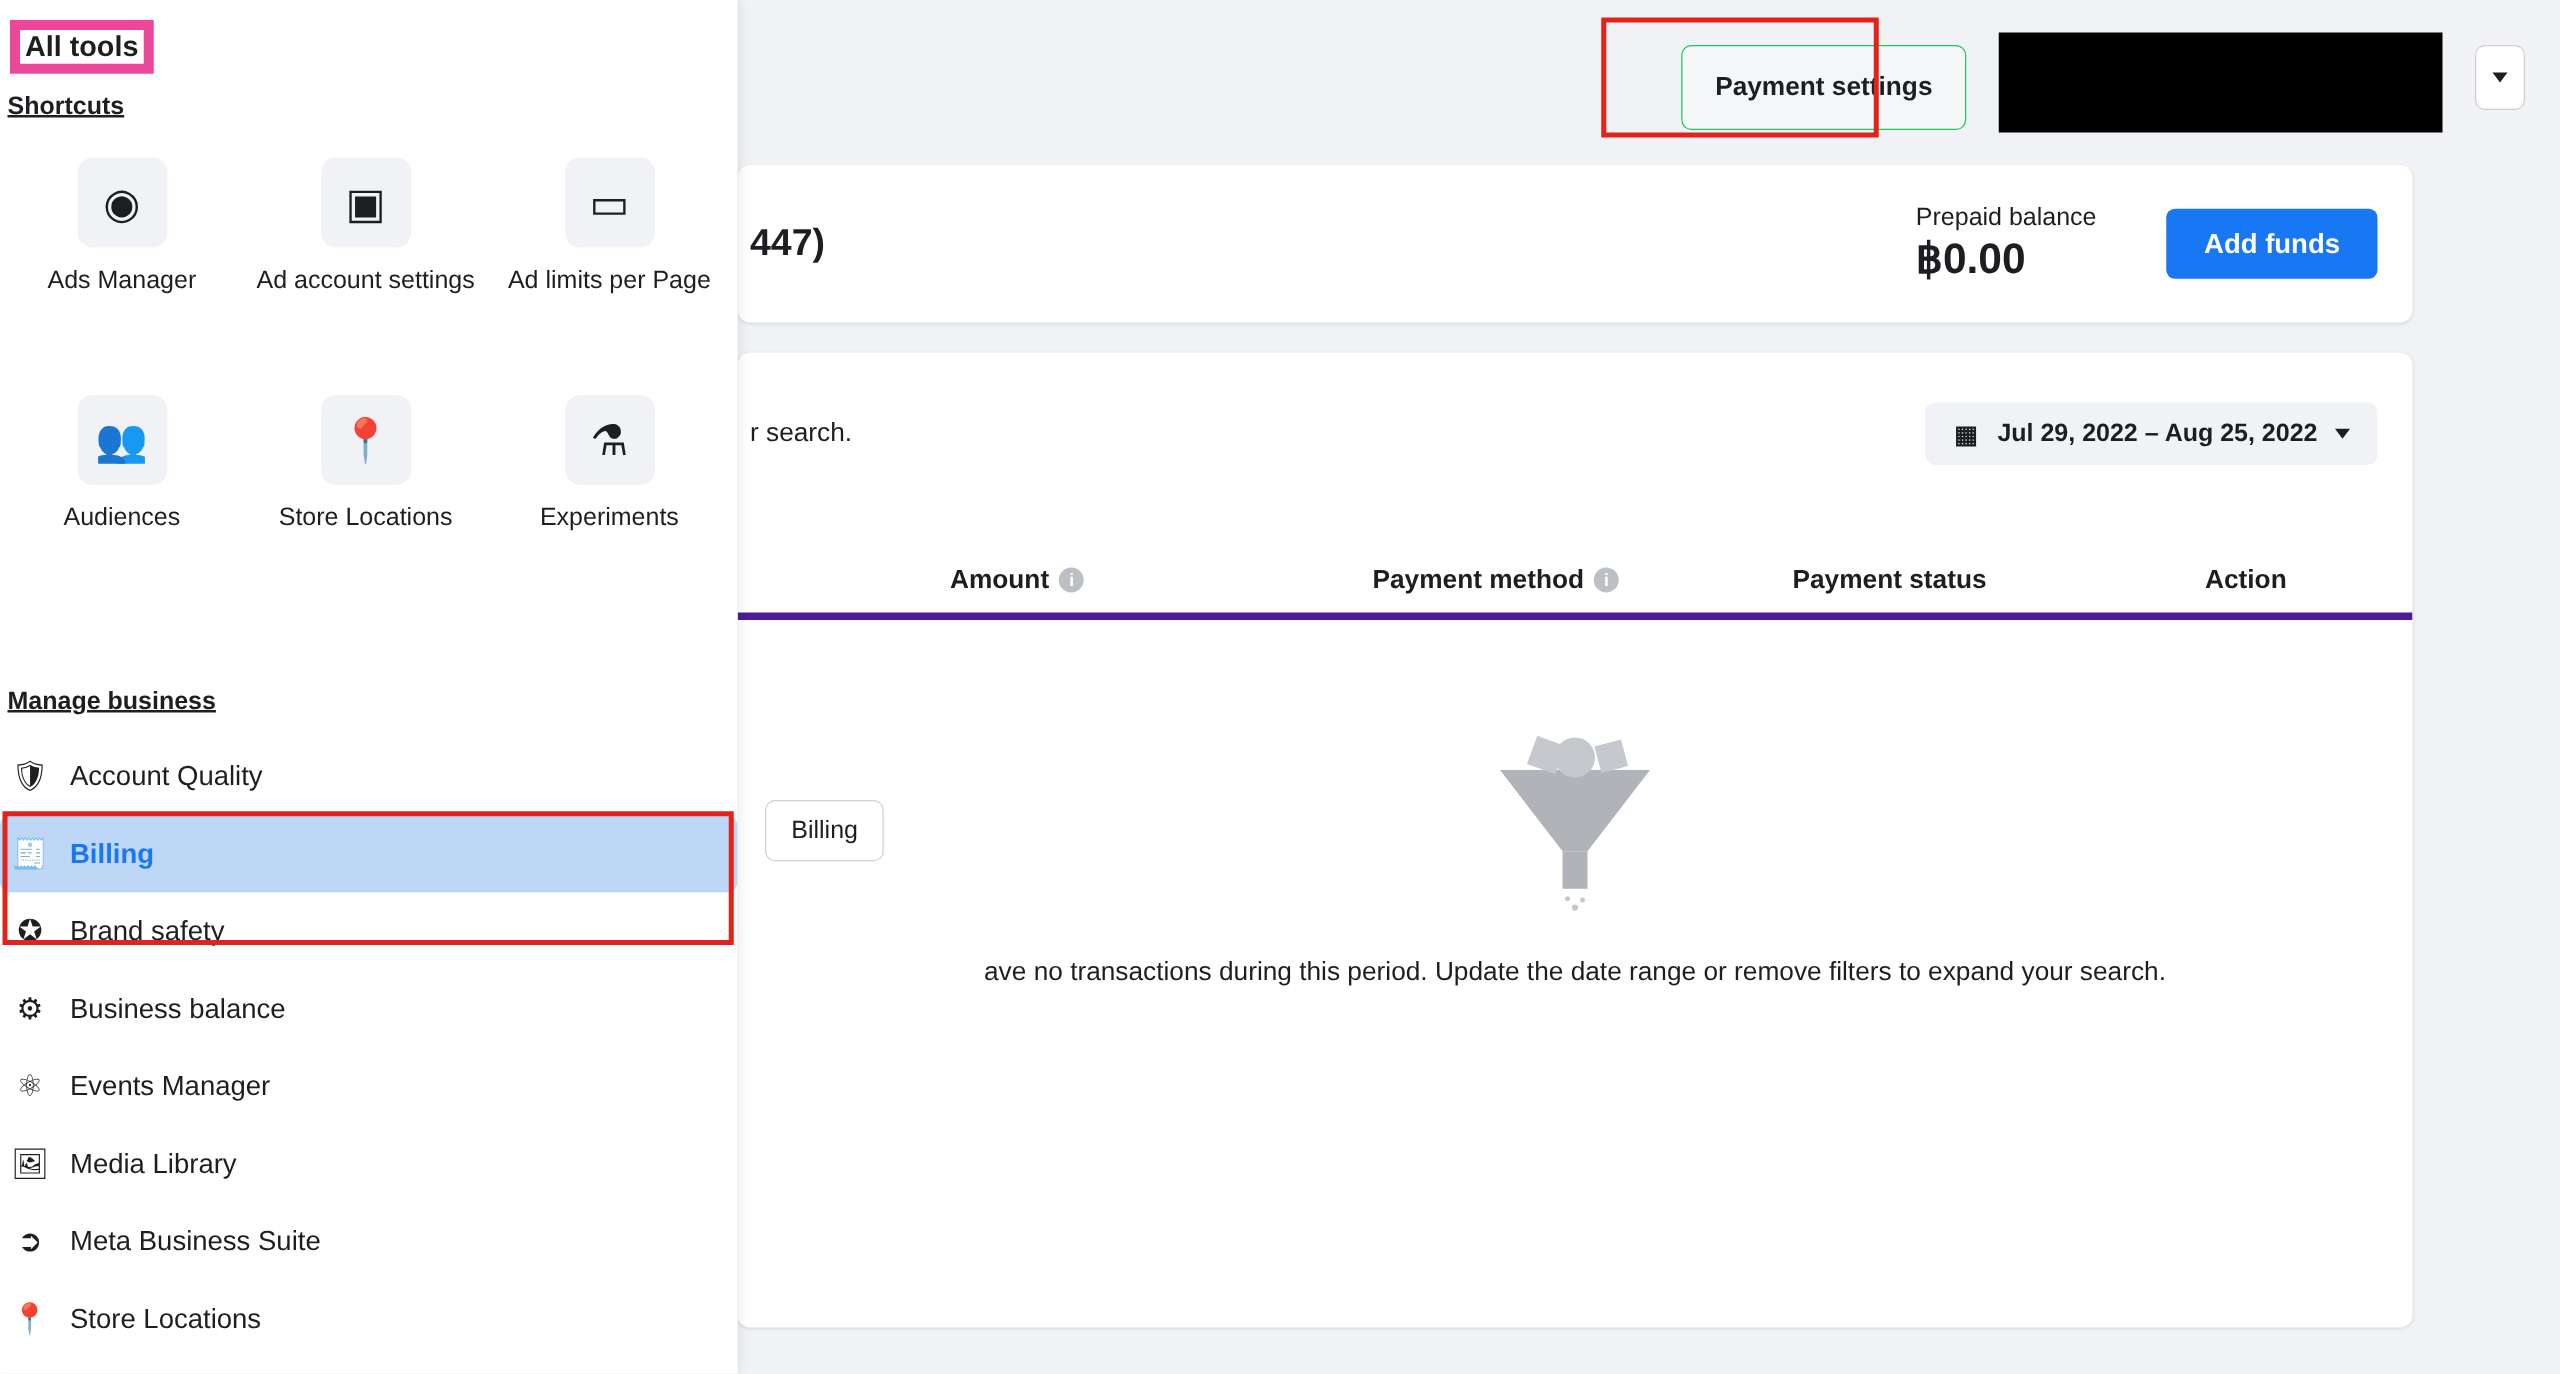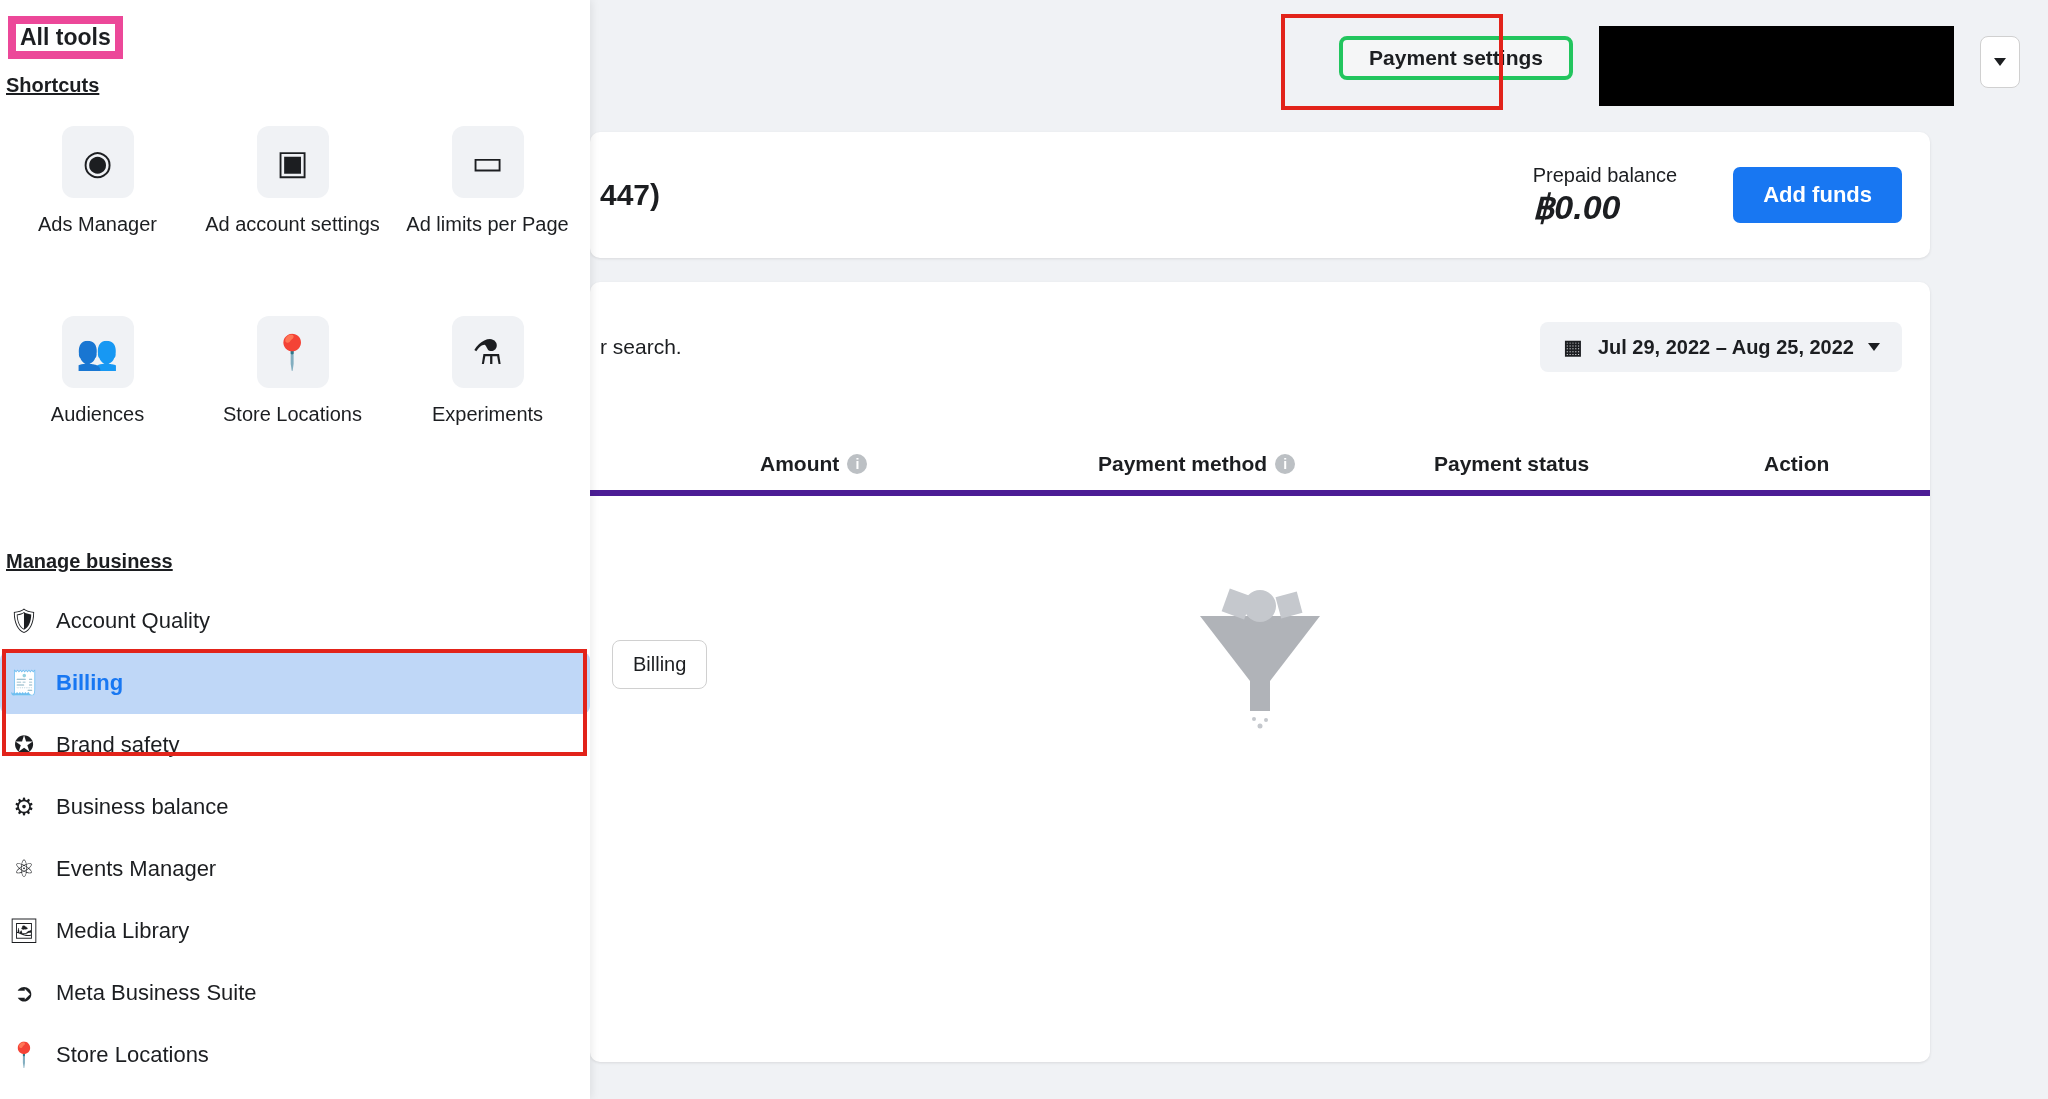--- a/index.html
+++ b/index.html
@@ -111,23 +111,23 @@
 .topbar{
   position:absolute;
   left:590px; top:0;
   right:0; height:130px;
   display:flex; align-items:flex-start;
   justify-content:flex-end;
   padding:36px 28px 0 0;
   gap:26px;
 }
 .payment-btn{
-  height:44px;
+  height:68px;
   padding:0 26px;
-  border:4px solid #22c55e;
+  border:1px solid #22c55e;
   border-radius:8px;
   background:#f5f6f7;
   font-size:21px;
   font-weight:600;
   color:#1c1e21;
   cursor:pointer;
 }
 .payment-highlight{
   position:absolute;
   left:1281px; top:14px;
@@ -168,21 +168,21 @@
   display:flex; align-items:center; justify-content:space-between;
   padding:0 28px 0 10px;
 }
 .card1 .account-part{
   font-size:30px;font-weight:700;color:#1c1e21;
 }
 .prepaid-area{
   display:flex; align-items:center; gap:56px;
 }
 .prepaid-text .lbl{font-size:20px;color:#1c1e21;}
-.prepaid-text .amt{font-size:34px;font-weight:700;color:#1c1e21;font-style:italic;}
+.prepaid-text .amt{font-size:34px;font-weight:700;color:#1c1e21;}
 .addfunds-btn{
   height:56px; padding:0 30px;
   border:none;border-radius:7px;
   background:#1877f2;color:#fff;
   font-size:22px;font-weight:700;
   cursor:pointer;
 }
 
 
 .card2{
@@ -390,16 +390,17 @@
     <svg class="funnel" viewBox="0 0 140 150">
       <polygon points="10,30 130,30 80,95 60,95" fill="#b0b3b8"></polygon>
       <rect x="60" y="95" width="20" height="30" fill="#b0b3b8"></rect>
       <circle cx="70" cy="20" r="16" fill="#c5c8cd"></circle>
       <rect x="35" y="6" width="24" height="24" transform="rotate(20 47 18)" fill="#c5c8cd"></rect>
       <rect x="88" y="8" width="22" height="22" transform="rotate(-15 99 19)" fill="#c5c8cd"></rect>
       <circle cx="70" cy="140" r="2.5" fill="#c5c8cd"></circle>
       <circle cx="64" cy="133" r="2" fill="#c5c8cd"></circle>
       <circle cx="76" cy="134" r="2" fill="#c5c8cd"></circle>
     </svg>
+    <div class="empty-msg">ave no transactions during this period. Update the date range or remove filters to expand your search.</div>
   </div>
 </div>
 
 <div class="billing-chip">Billing</div>
 
 </body></html>

